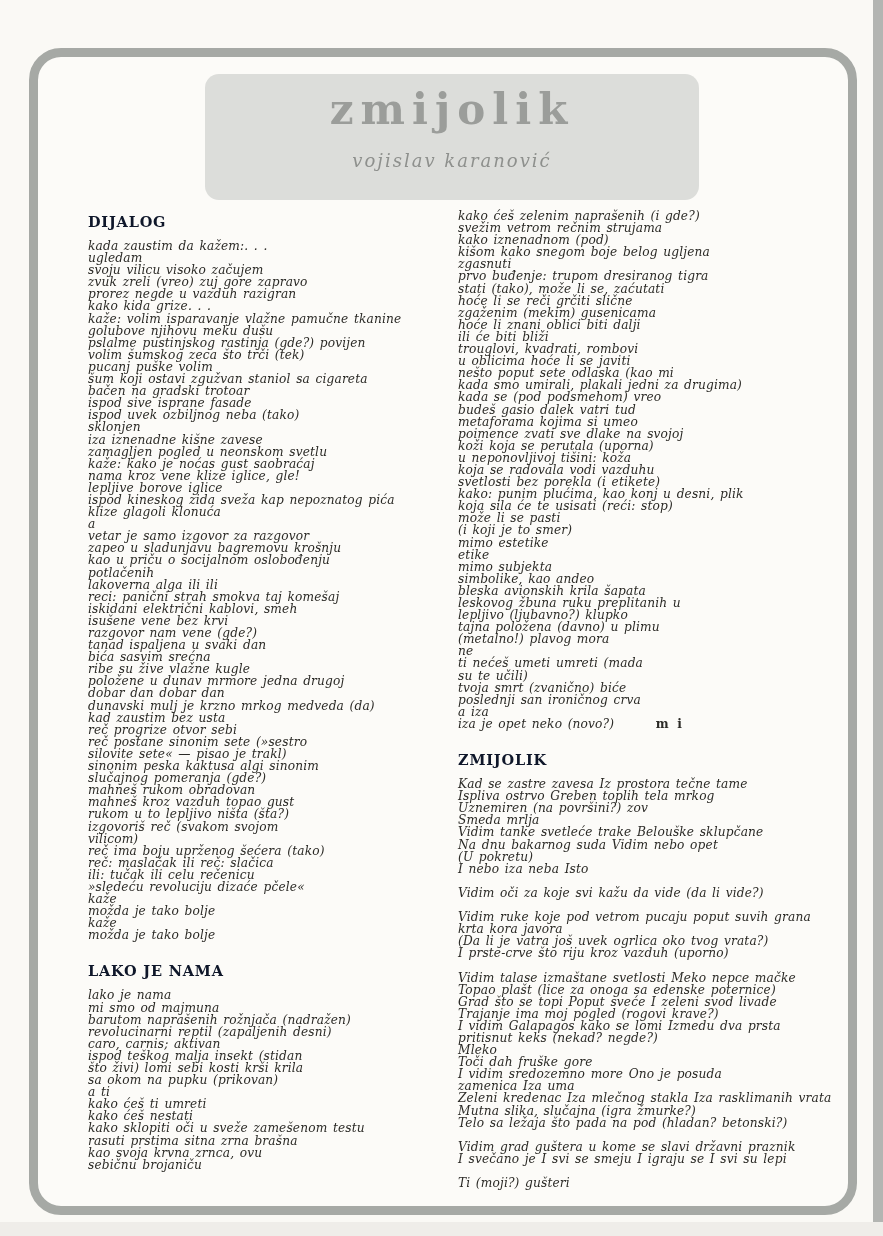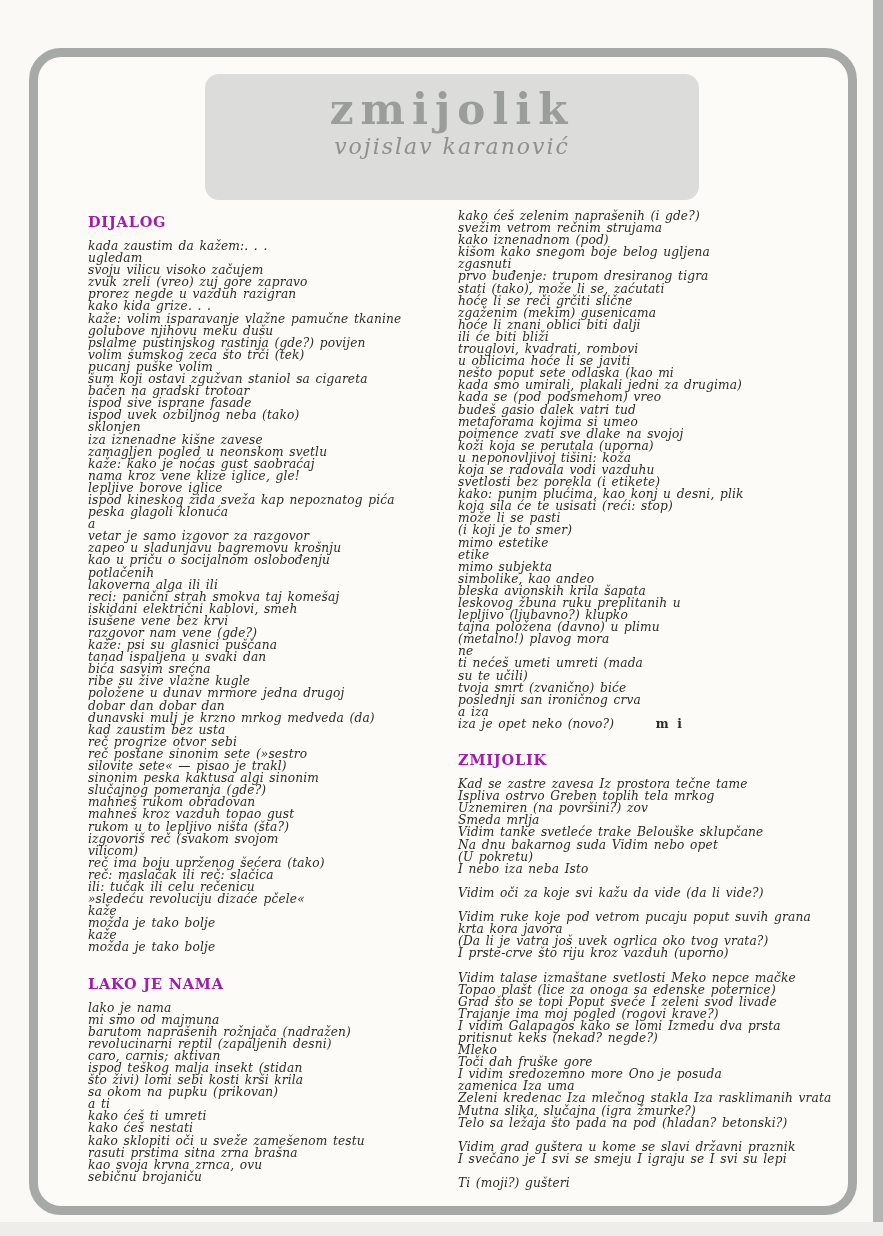--- a/index.html
+++ b/index.html
@@ -20,29 +20,29 @@
   }
   .title-plate{
     position:absolute;left:205px;top:74px;width:494px;height:126px;
     background:var(--plate);border-radius:14px;text-align:center;
   }
   .poem-title{
     margin-top:14px;font-size:42px;font-weight:bold;color:var(--title);
     letter-spacing:7px;line-height:44px;
   }
   .poem-author{
-    margin-top:2px;font-style:italic;font-size:22px;color:var(--author);
+    margin-top:18px;font-style:italic;font-size:18px;color:var(--author);
     letter-spacing:2px;
   }
   .col{position:absolute;}
   .col-left{left:88px;top:214px;width:365px;}
   .col-right{left:458px;top:210px;width:405px;}
   .section + .section{margin-top:22px;}
   .heading{
-    font-weight:bold;font-style:normal;font-size:14.5px;color:#a21caf;
+    font-weight:bold;font-style:normal;font-size:14.5px;color:#0f172a;
     letter-spacing:0.8px;margin:0 0 11px 0;line-height:15px;
   }
   .line{
     font-style:italic;font-size:12.2px;line-height:12.1px;color:var(--ink);
     white-space:nowrap;letter-spacing:0.15px;word-spacing:1.5px;
   }
   .line b{font-style:normal;font-weight:bold;letter-spacing:1.5px;margin-left:36px;}
   .spacer{height:12.1px;}
 </style>
 </head>
@@ -73,32 +73,31 @@
       <div class="line">bačen na gradski trotoar</div>
       <div class="line">ispod sive isprane fasade</div>
       <div class="line">ispod uvek ozbiljnog neba (tako)</div>
       <div class="line">sklonjen</div>
       <div class="line">iza iznenadne kišne zavese</div>
       <div class="line">zamagljen pogled u neonskom svetlu</div>
       <div class="line">kaže: kako je noćas gust saobraćaj</div>
       <div class="line">nama kroz vene klize iglice, gle!</div>
       <div class="line">lepljive borove iglice</div>
       <div class="line">ispod kineskog zida sveža kap nepoznatog pića</div>
-      <div class="line">peska glagoli klonuća</div>
+      <div class="line">klize glagoli klonuća</div>
       <div class="line">a</div>
       <div class="line">vetar je samo izgovor za razgovor</div>
       <div class="line">zapeo u sladunjavu bagremovu krošnju</div>
       <div class="line">kao u priču o socijalnom oslobođenju</div>
       <div class="line">potlačenih</div>
       <div class="line">lakoverna alga ili ili</div>
       <div class="line">reci: panični strah smokva taj komešaj</div>
       <div class="line">iskidani električni kablovi, smeh</div>
       <div class="line">isušene vene bez krvi</div>
       <div class="line">razgovor nam vene (gde?)</div>
-      <div class="line">kaže: psi su glasnici puščana</div>
       <div class="line">tanad ispaljena u svaki dan</div>
       <div class="line">bića sasvim srećna</div>
       <div class="line">ribe su žive vlažne kugle</div>
       <div class="line">položene u dunav mrmore jedna drugoj</div>
       <div class="line">dobar dan dobar dan</div>
       <div class="line">dunavski mulj je krzno mrkog medveda (da)</div>
       <div class="line">kad zaustim bez usta</div>
       <div class="line">reč progrize otvor sebi</div>
       <div class="line">reč postane sinonim sete (»sestro</div>
       <div class="line">silovite sete« — pisao je trakl)</div>

